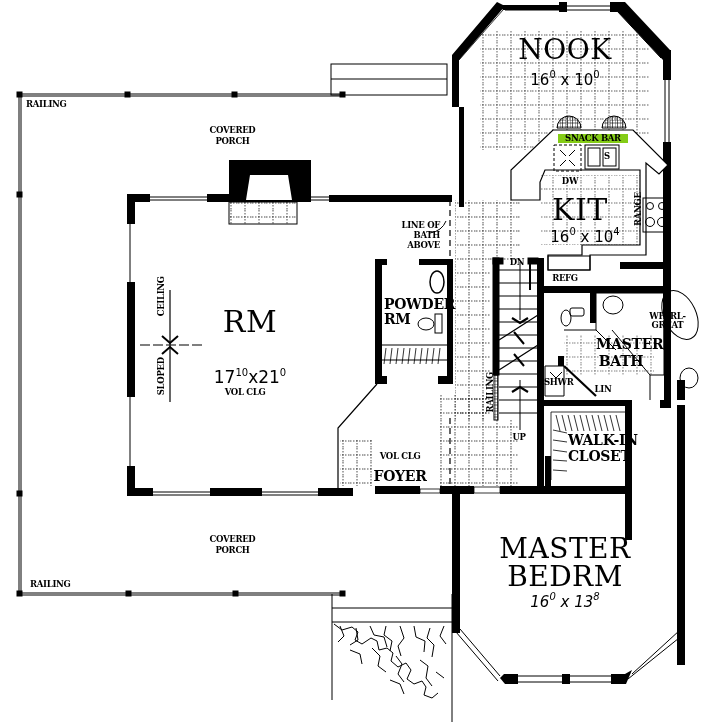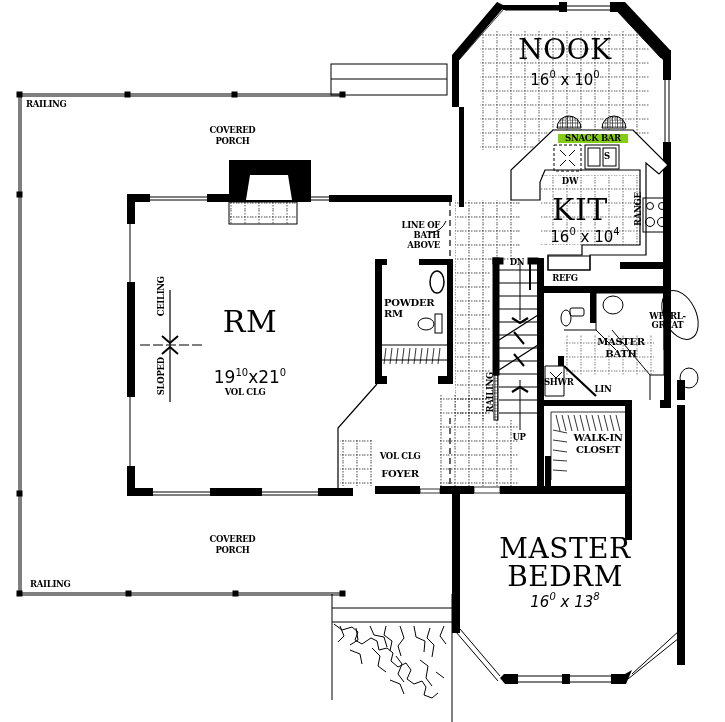--- a/index.html
+++ b/index.html
@@ -1,19 +1,19 @@
 <!DOCTYPE html>
 <html><head>
 <meta charset="utf-8">
 <style>
   html, body { margin:0; padding:0; background:#ffffff; }
   body { width:725px; height:722px; position:relative; overflow:hidden; font-family:"DejaVu Serif", serif; color:#000; }
   svg { position:absolute; left:0; top:0; }
   .lbl { position:absolute; text-align:center; line-height:1; white-space:nowrap; color:#000; }
-  .small { font-family:"DejaVu Serif", serif; font-weight:bold; font-size:10px; letter-spacing:-0.3px; }
+  .small { font-family:"DejaVu Serif", serif; font-weight:bold; font-size:14px; letter-spacing:-0.3px; }
   .tiny { font-family:"DejaVu Serif", serif; font-weight:bold; font-size:8.5px; letter-spacing:-0.3px; }
   .big { font-family:"DejaVu Serif", serif; font-size:26px; letter-spacing:0.5px;text-align:center; }
   .dim { font-family:"DejaVu Sans", sans-serif; font-size:15px; }
   .dim sup { font-size:10px; vertical-align:7px; }
   .vert { transform:rotate(-90deg); transform-origin:center center; }
 </style>
 </head>
 <body>
 
 <svg width="725" height="722" viewBox="0 0 725 722">
@@ -276,21 +276,21 @@
 <div class="lbl tiny" style="left:390px;top:221px;width:50px;text-align:right;line-height:1.15;">
   <div>LINE OF</div>
   <div>BATH</div>
   <div>ABOVE</div>
 </div>
 
 <div class="lbl big" style="left:195px;top:307px;width:110px;font-size:30px;line-height:1;">
   <div>RM</div>
 </div>
 <div class="lbl dim" style="left:195px;top:368px;width:110px;font-size:17px;">
-  <span>19</span><sup>10</sup><span>x</span><span>21</span><sup>0</sup>
+  <span>17</span><sup>10</sup><span>x</span><span>21</span><sup>0</sup>
 </div>
 <div class="lbl tiny" style="left:215px;top:388px;width:60px;">VOL CLG</div>
 <div class="lbl tiny vert" style="left:140px;top:292px;width:42px;">CEILING</div>
 <div class="lbl tiny vert" style="left:140px;top:372px;width:42px;">SLOPED</div>
 
 <div class="lbl small" style="left:384px;top:297px;width:50px;text-align:left;line-height:1.1;">
   <div>POWDER</div>
   <div>RM</div>
 </div>
 

